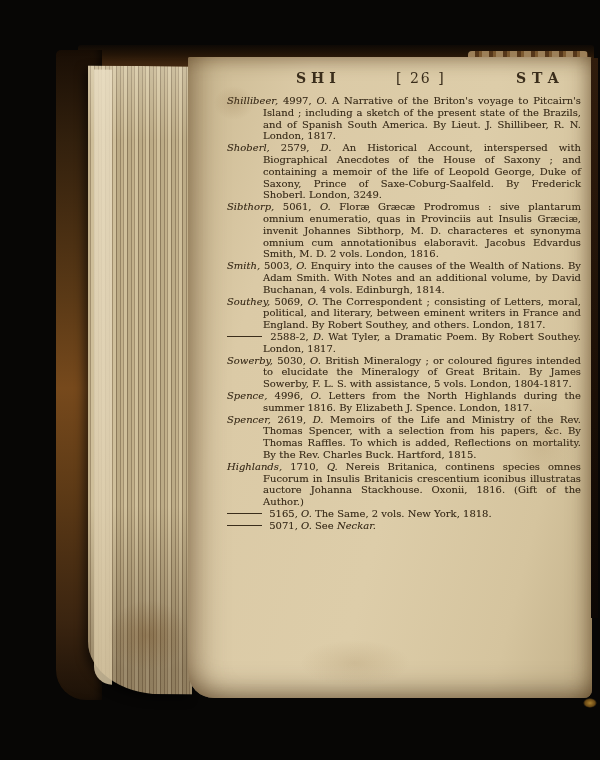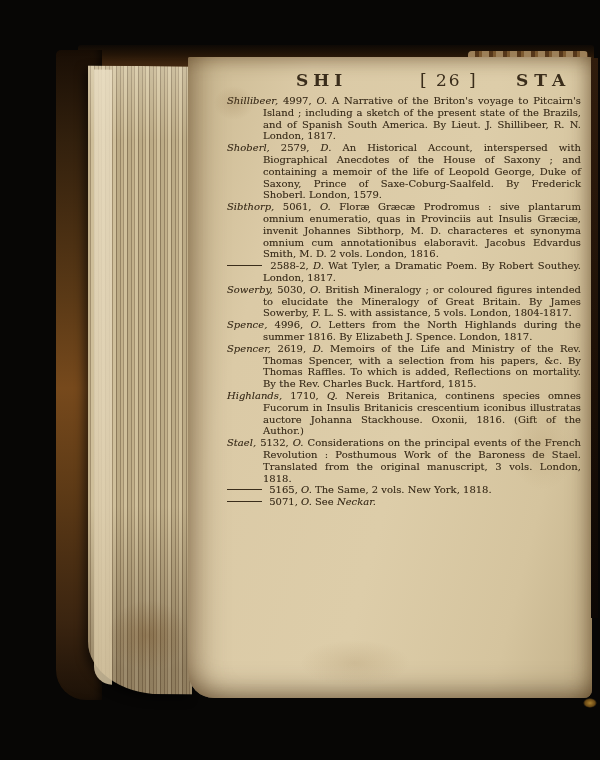--- a/index.html
+++ b/index.html
@@ -59,25 +59,25 @@
     background:radial-gradient(closest-side,#a97f2e,#6b4a16 70%,transparent);
     border-radius:50%;
   }
   .stain{position:absolute;border-radius:50%;pointer-events:none;}
   .stain.s1{left:108px;top:600px;width:80px;height:70px;background:radial-gradient(closest-side,rgba(110,75,35,.35),transparent);}
   .stain.s2{left:300px;top:640px;width:110px;height:46px;background:radial-gradient(closest-side,rgba(120,85,40,.14),transparent);}
   .stain.s3{left:508px;top:400px;width:70px;height:90px;background:radial-gradient(closest-side,rgba(125,90,42,.12),transparent);}
   .stain.s4{left:214px;top:86px;width:40px;height:34px;background:radial-gradient(closest-side,rgba(115,80,38,.16),transparent);}
 
   
-  .page-header{position:relative;height:18px;margin-top:13px;font-size:17px;color:#3a2d1b;}
+  .page-header{position:relative;height:18px;margin-top:13px;font-size:14px;color:#3a2d1b;}
   .page-header .rt{position:absolute;letter-spacing:5px;font-weight:bold;}
   .page-header .rt-left{left:108px;}
   .page-header .rt-right{left:328px;letter-spacing:6px;}
-  .page-header .pn{position:absolute;left:232px;letter-spacing:2px;font-weight:normal;}
+  .page-header .pn{position:absolute;left:208px;letter-spacing:2px;font-weight:normal;}
   .entry-list{margin:7px 11px 0 39px;}
   p.entry{
     margin:0;padding-left:36px;text-indent:-36px;
     text-align:justify;font-size:10px;line-height:11.8px;
     color:#3a2d1b;text-shadow:0 0 .4px rgba(58,45,27,.4);
   }
   .author,.fmt,.ref{font-style:italic;}
   .dash{
     display:inline-block;width:35px;height:0;
     border-top:1.4px solid #3a2d1b;vertical-align:3px;margin-right:4px;
@@ -95,41 +95,42 @@
 
 <div class="book-page">
   <div class="page-header">
     <span class="rt rt-left">SHI</span>
     <span class="pn">[ 26 ]</span>
     <span class="rt rt-right">STA</span>
   </div>
   <div class="entry-list" id="entry-list">
   <p class="entry"><span class="author">Shillibeer,</span> <span class="num">4997,</span> <span class="fmt">O.</span> <span class="txt">A Narrative of the Briton's voyage to Pitcairn's Island ; including a sketch of the present state of the Brazils, and of Spanish South America. By Lieut. J. Shillibeer, R. N. London, 1817.</span> <span class="ref"></span></p>
 
-  <p class="entry"><span class="author">Shoberl,</span> <span class="num">2579,</span> <span class="fmt">D.</span> <span class="txt">An Historical Account, interspersed with Biographical Anecdotes of the House of Saxony ; and containing a memoir of the life of Leopold George, Duke of Saxony, Prince of Saxe-Coburg-Saalfeld. By Frederick Shoberl. London, 1579.</span> <span class="ref"></span></p>
+  <p class="entry"><span class="author">Shoberl,</span> <span class="num">2579,</span> <span class="fmt">D.</span> <span class="txt">An Historical Account, interspersed with Biographical Anecdotes of the House of Saxony ; and containing a memoir of the life of Leopold George, Duke of Saxony, Prince of Saxe-Coburg-Saalfeld. By Frederick Shoberl. London, 3249.</span> <span class="ref"></span></p>
 
 
   <p class="entry"><span class="author">Sibthorp,</span> <span class="num">5061,</span> <span class="fmt">O.</span> <span class="txt">Floræ Græcæ Prodromus : sive plantarum omnium enumeratio, quas in Provinciis aut Insulis Græciæ, invenit Johannes Sibthorp, M. D. characteres et synonyma omnium cum annotationibus elaboravit. Jacobus Edvardus Smith, M. D. 2 vols. London, 1816.</span> <span class="ref"></span></p>
 
 
+  <p class="entry"><span class="author">Smith,</span> <span class="num">5003,</span> <span class="fmt">O.</span> <span class="txt">Enquiry into the causes of the Wealth of Nations. By Adam Smith. With Notes and an additional volume, by David Buchanan, 4 vols. Edinburgh, 1814.</span> <span class="ref"></span></p>
 
+  <p class="entry"><span class="author">Southey,</span> <span class="num">5069,</span> <span class="fmt">O.</span> <span class="txt">The Correspondent ; consisting of Letters, moral, political, and literary, between eminent writers in France and England. By Robert Southey, and others. London, 1817.</span> <span class="ref"></span></p>
 
 
   <p class="entry"><span class="dash"></span><span class="author"></span> <span class="num">2588-2,</span> <span class="fmt">D.</span> <span class="txt">Wat Tyler, a Dramatic Poem. By Robert Southey. London, 1817.</span> <span class="ref"></span></p>
 
   <p class="entry"><span class="author">Sowerby,</span> <span class="num">5030,</span> <span class="fmt">O.</span> <span class="txt">British Mineralogy ; or coloured figures intended to elucidate the Mineralogy of Great Britain. By James Sowerby, F. L. S. with assistance, 5 vols. London, 1804-1817.</span> <span class="ref"></span></p>
 
   <p class="entry"><span class="author">Spence,</span> <span class="num">4996,</span> <span class="fmt">O.</span> <span class="txt">Letters from the North Highlands during the summer 1816. By Elizabeth J. Spence. London, 1817.</span> <span class="ref"></span></p>
 
 
   <p class="entry"><span class="author">Spencer,</span> <span class="num">2619,</span> <span class="fmt">D.</span> <span class="txt">Memoirs of the Life and Ministry of the Rev. Thomas Spencer, with a selection from his papers, &amp;c. By Thomas Raffles. To which is added, Reflections on mortality. By the Rev. Charles Buck. Hartford, 1815.</span> <span class="ref"></span></p>
 
   <p class="entry"><span class="author">Highlands,</span> <span class="num">1710,</span> <span class="fmt">Q.</span> <span class="txt">Nereis Britanica, continens species omnes Fucorum in Insulis Britanicis crescentium iconibus illustratas auctore Johanna Stackhouse. Oxonii, 1816. (Gift of the Author.)</span> <span class="ref"></span></p>
 
-  <p class="entry"><span class="author">Stael,</span> <span class="num">5132,</span> <span class="fmt">O.</span> <span class="txt">Considerations on the principal events of the French Revolution : Posthumous Work of the Baroness de Stael. Translated from the original manuscript, 3 vols. London, 1818.</span> <span class="ref"></span></p>
 
   <p class="entry"><span class="dash"></span><span class="author"></span> <span class="num">5165,</span> <span class="fmt">O.</span> <span class="txt">The Same, 2 vols. New York, 1818.</span> <span class="ref"></span></p>
 
   <p class="entry"><span class="dash"></span><span class="author"></span> <span class="num">5071,</span> <span class="fmt">O.</span> <span class="txt">See</span> <span class="ref">Neckar.</span></p>
 </div>
 </div>
 
 <div class="page-right-edge"></div>
 <div class="corner-glint"></div>
 <div class="stain s1"></div>

